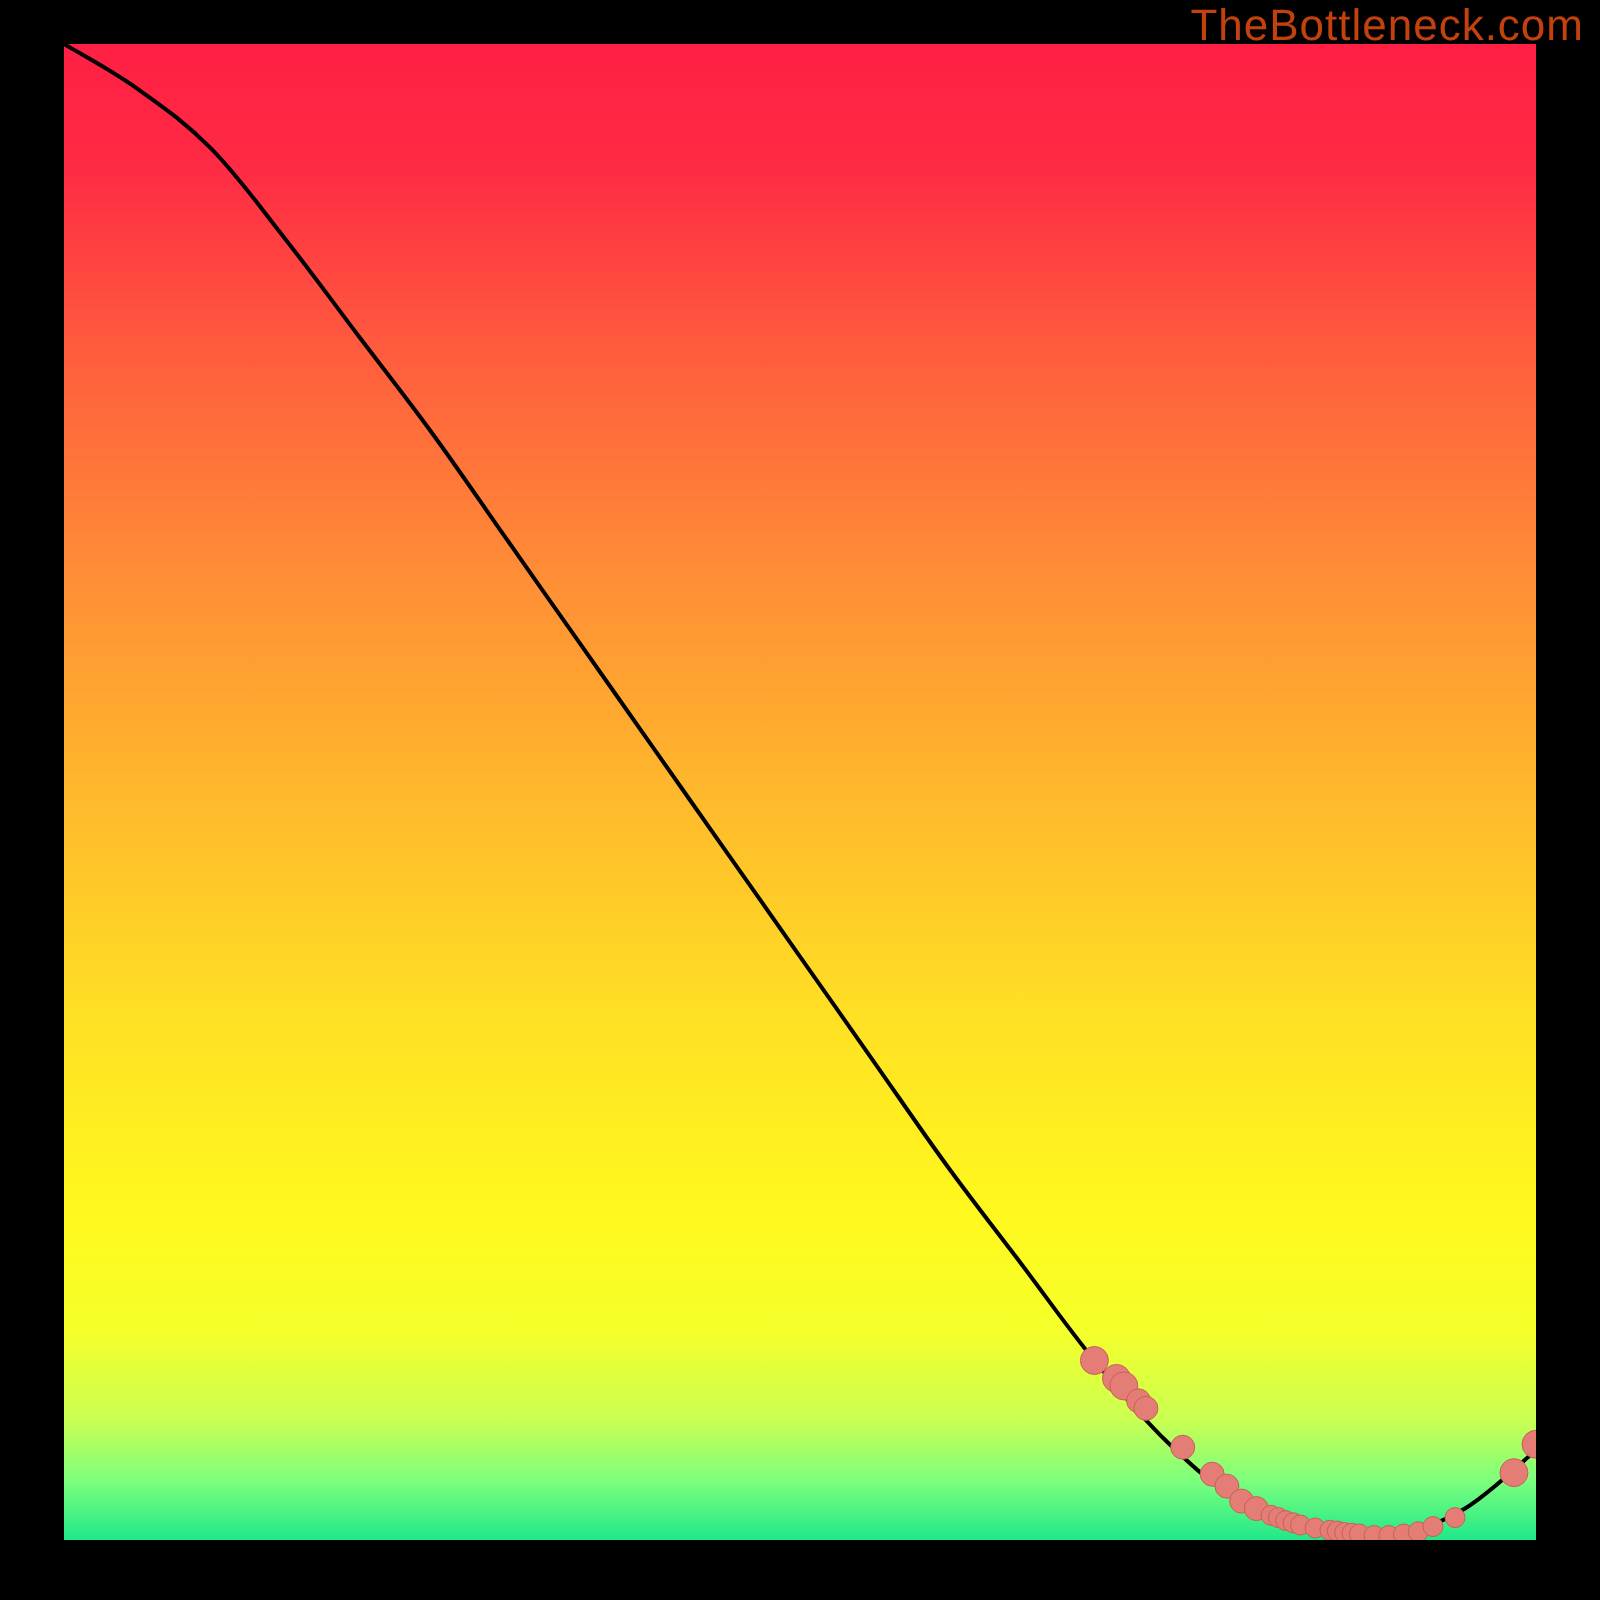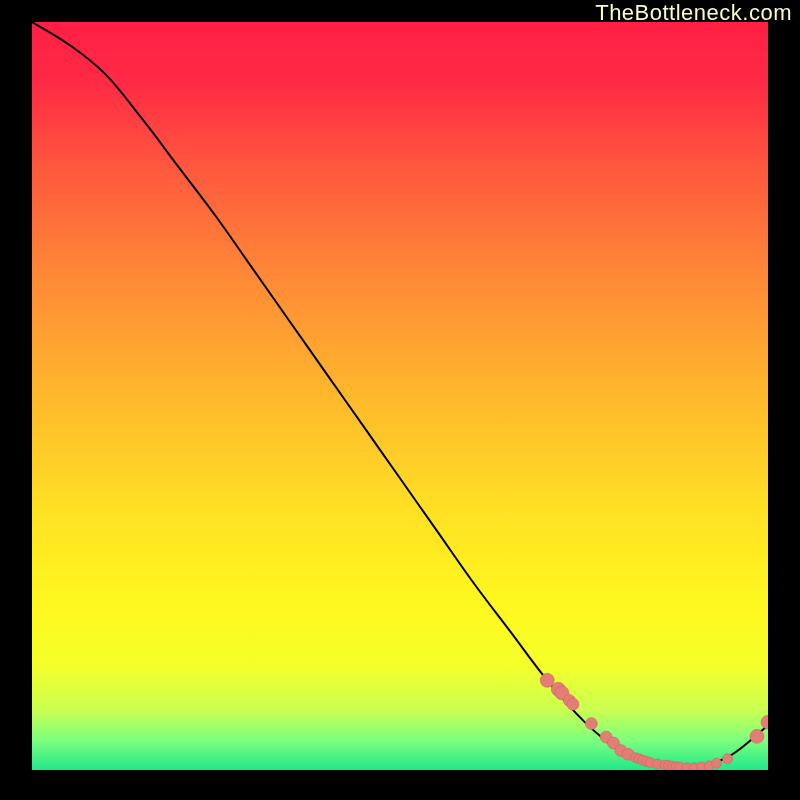--- a/index.html
+++ b/index.html
@@ -15,21 +15,21 @@
     width: 800px;
     height: 800px;
     background: #000;
   }
   .watermark {
     position: absolute;
     top: 0;
     right: 8px;
     font-family: Arial, Helvetica, sans-serif;
     font-size: 22px;
-    color: #fef9c3;
+    color: #c2410c;
     letter-spacing: 0.5px;
     z-index: 3;
     user-select: none;
   }
   .plot {
     position: absolute;
     left: 32px;
     top: 22px;
     width: 736px;
     height: 748px;

